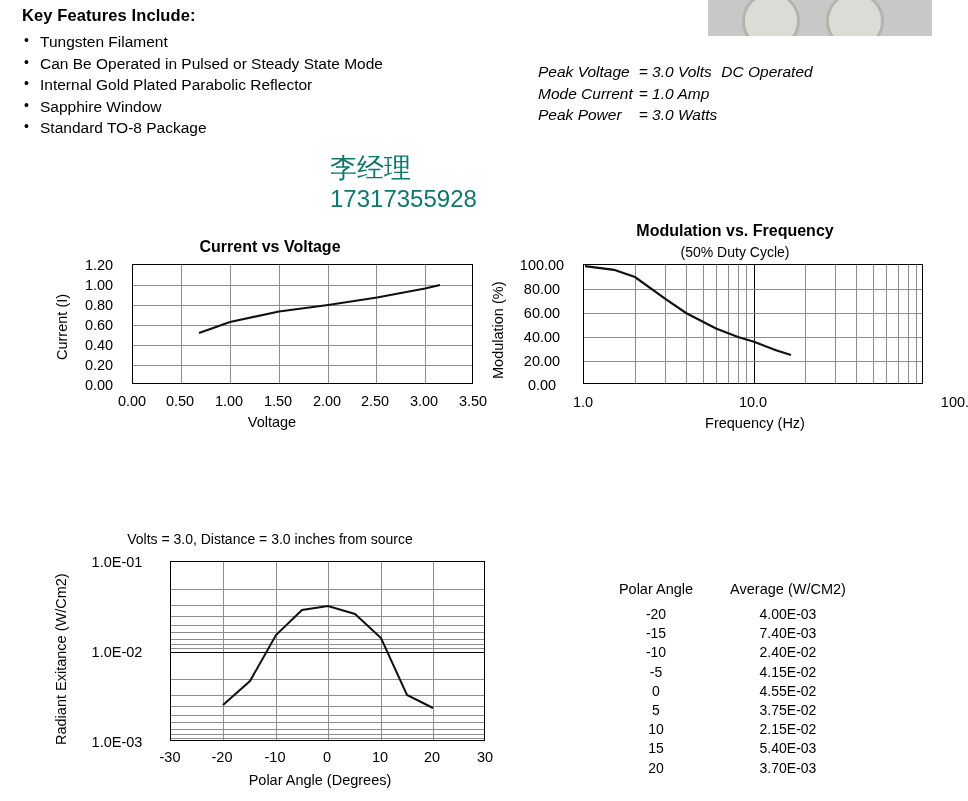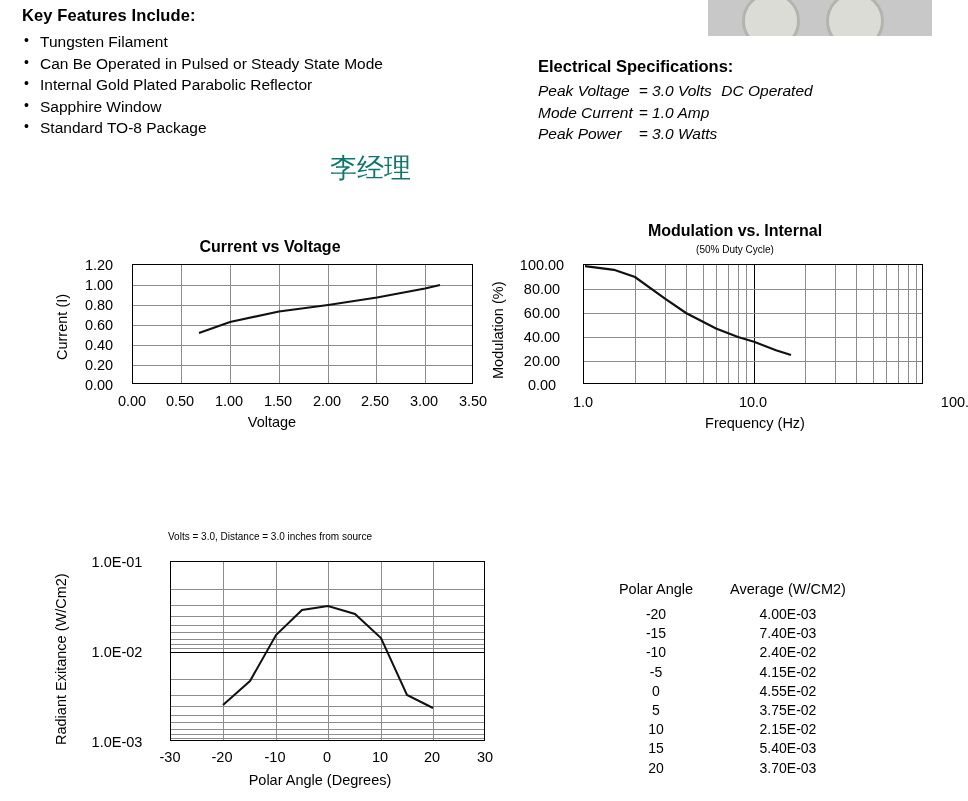--- a/index.html
+++ b/index.html
@@ -48,21 +48,21 @@
   #photo .c1 { width:52px; height:52px; left:34px; top:2px; }
   #photo .c2 { width:52px; height:52px; left:118px; top:2px; }
 
   
   #wm { left:330px; top:152px; color:#19a7e0; }
   #wm .n { font-size:27px; line-height:32px; }
   #wm .p { font-size:24px; line-height:30px; }
 
   
   .ctitle { font-size:16px; font-weight:bold; text-align:center; }
-  .csub   { font-size:10px; text-align:center; }
+  .csub   { font-size:14px; text-align:center; }
   .plot   { position:absolute; border:1px solid #000; background:#fff; box-sizing:border-box; }
   .gl     { position:absolute; background:#8d8d8d; }
   .gl.v   { width:1px; top:0; bottom:0; }
   .gl.h   { height:1px; left:0; right:0; }
   .ytick  { position:absolute; font-size:14.5px; text-align:center; white-space:nowrap; }
   .xtick  { position:absolute; font-size:14.5px; text-align:center; white-space:nowrap; }
   .axlab  { position:absolute; font-size:14.5px; text-align:center; white-space:nowrap; }
   .ylab   { position:absolute; font-size:14.5px; white-space:nowrap;
             transform-origin:0 0; transform:rotate(-90deg); }
   svg.curve { position:absolute; overflow:visible; }
@@ -85,21 +85,20 @@
   <ul>
     <li>Tungsten Filament</li>
     <li>Can Be Operated in Pulsed or Steady State Mode</li>
     <li>Internal Gold Plated Parabolic Reflector</li>
     <li>Sapphire Window</li>
     <li>Standard TO-8 Package</li>
   </ul>
 </div>
 
 <div id="elec" class="abs">
-  <div class="hd">Electrical Specifications:</div>
   <table>
     <tbody>
         <tr>
       <td class="lab">Peak Voltage</td>
       <td>= 3.0 Volts</td>
       <td>DC Operated</td>
     </tr>
     <tr>
       <td class="lab">Mode Current</td>
       <td>= 1.0 Amp</td>
@@ -116,20 +115,21 @@
 
 <div id="photo" class="abs">
   <div class="inner">
     <div class="can c1"></div>
     <div class="can c2"></div>
   </div>
 </div>
 
 <div id="wm" class="abs" style="color: #0f766e;">
   <div class="n">李经理</div>
+  <div class="p">17317355928</div>
 </div>
 
 <div class="abs" style="left:40px; top:238px; width:450px; height:230px;">
 
   <div class="ctitle abs" style="left:80px; top:0; width:300px;">Current vs Voltage</div>
 
   <div class="plot" style="left:92px; top:26px; width:341px; height:120px;">
     <div class="gl v" style="left:48px"></div>
     <div class="gl v" style="left:97px"></div>
     <div class="gl v" style="left:146px"></div>
@@ -163,21 +163,21 @@
   <div class="xtick" style="left:313px; top:155px; width:44px;">2.50</div>
   <div class="xtick" style="left:362px; top:155px; width:44px;">3.00</div>
   <div class="xtick" style="left:411px; top:155px; width:44px;">3.50</div>
 
   <div class="axlab" style="left:172px; top:176px; width:120px;">Voltage</div>
   <div class="ylab" style="left:14px; top:122px;">Current (I)</div>
 </div>
 
 <div class="abs" style="left:505px; top:222px; width:455px; height:250px;">
 
-  <div class="ctitle abs" style="left:50px; top:0; width:360px;">Modulation vs. Internal</div>
+  <div class="ctitle abs" style="left:50px; top:0; width:360px;">Modulation vs. Frequency</div>
   <div class="csub abs" style="left:50px; top:22px; width:360px;">(50% Duty Cycle)</div>
 
   <div class="plot" style="left:78px; top:42px; width:340px; height:120px;">
 
     <div class="gl v" style="left:51px"></div>
     <div class="gl v" style="left:81px"></div>
     <div class="gl v" style="left:102px"></div>
     <div class="gl v" style="left:119px"></div>
     <div class="gl v" style="left:132px"></div>
     <div class="gl v" style="left:144px"></div>

